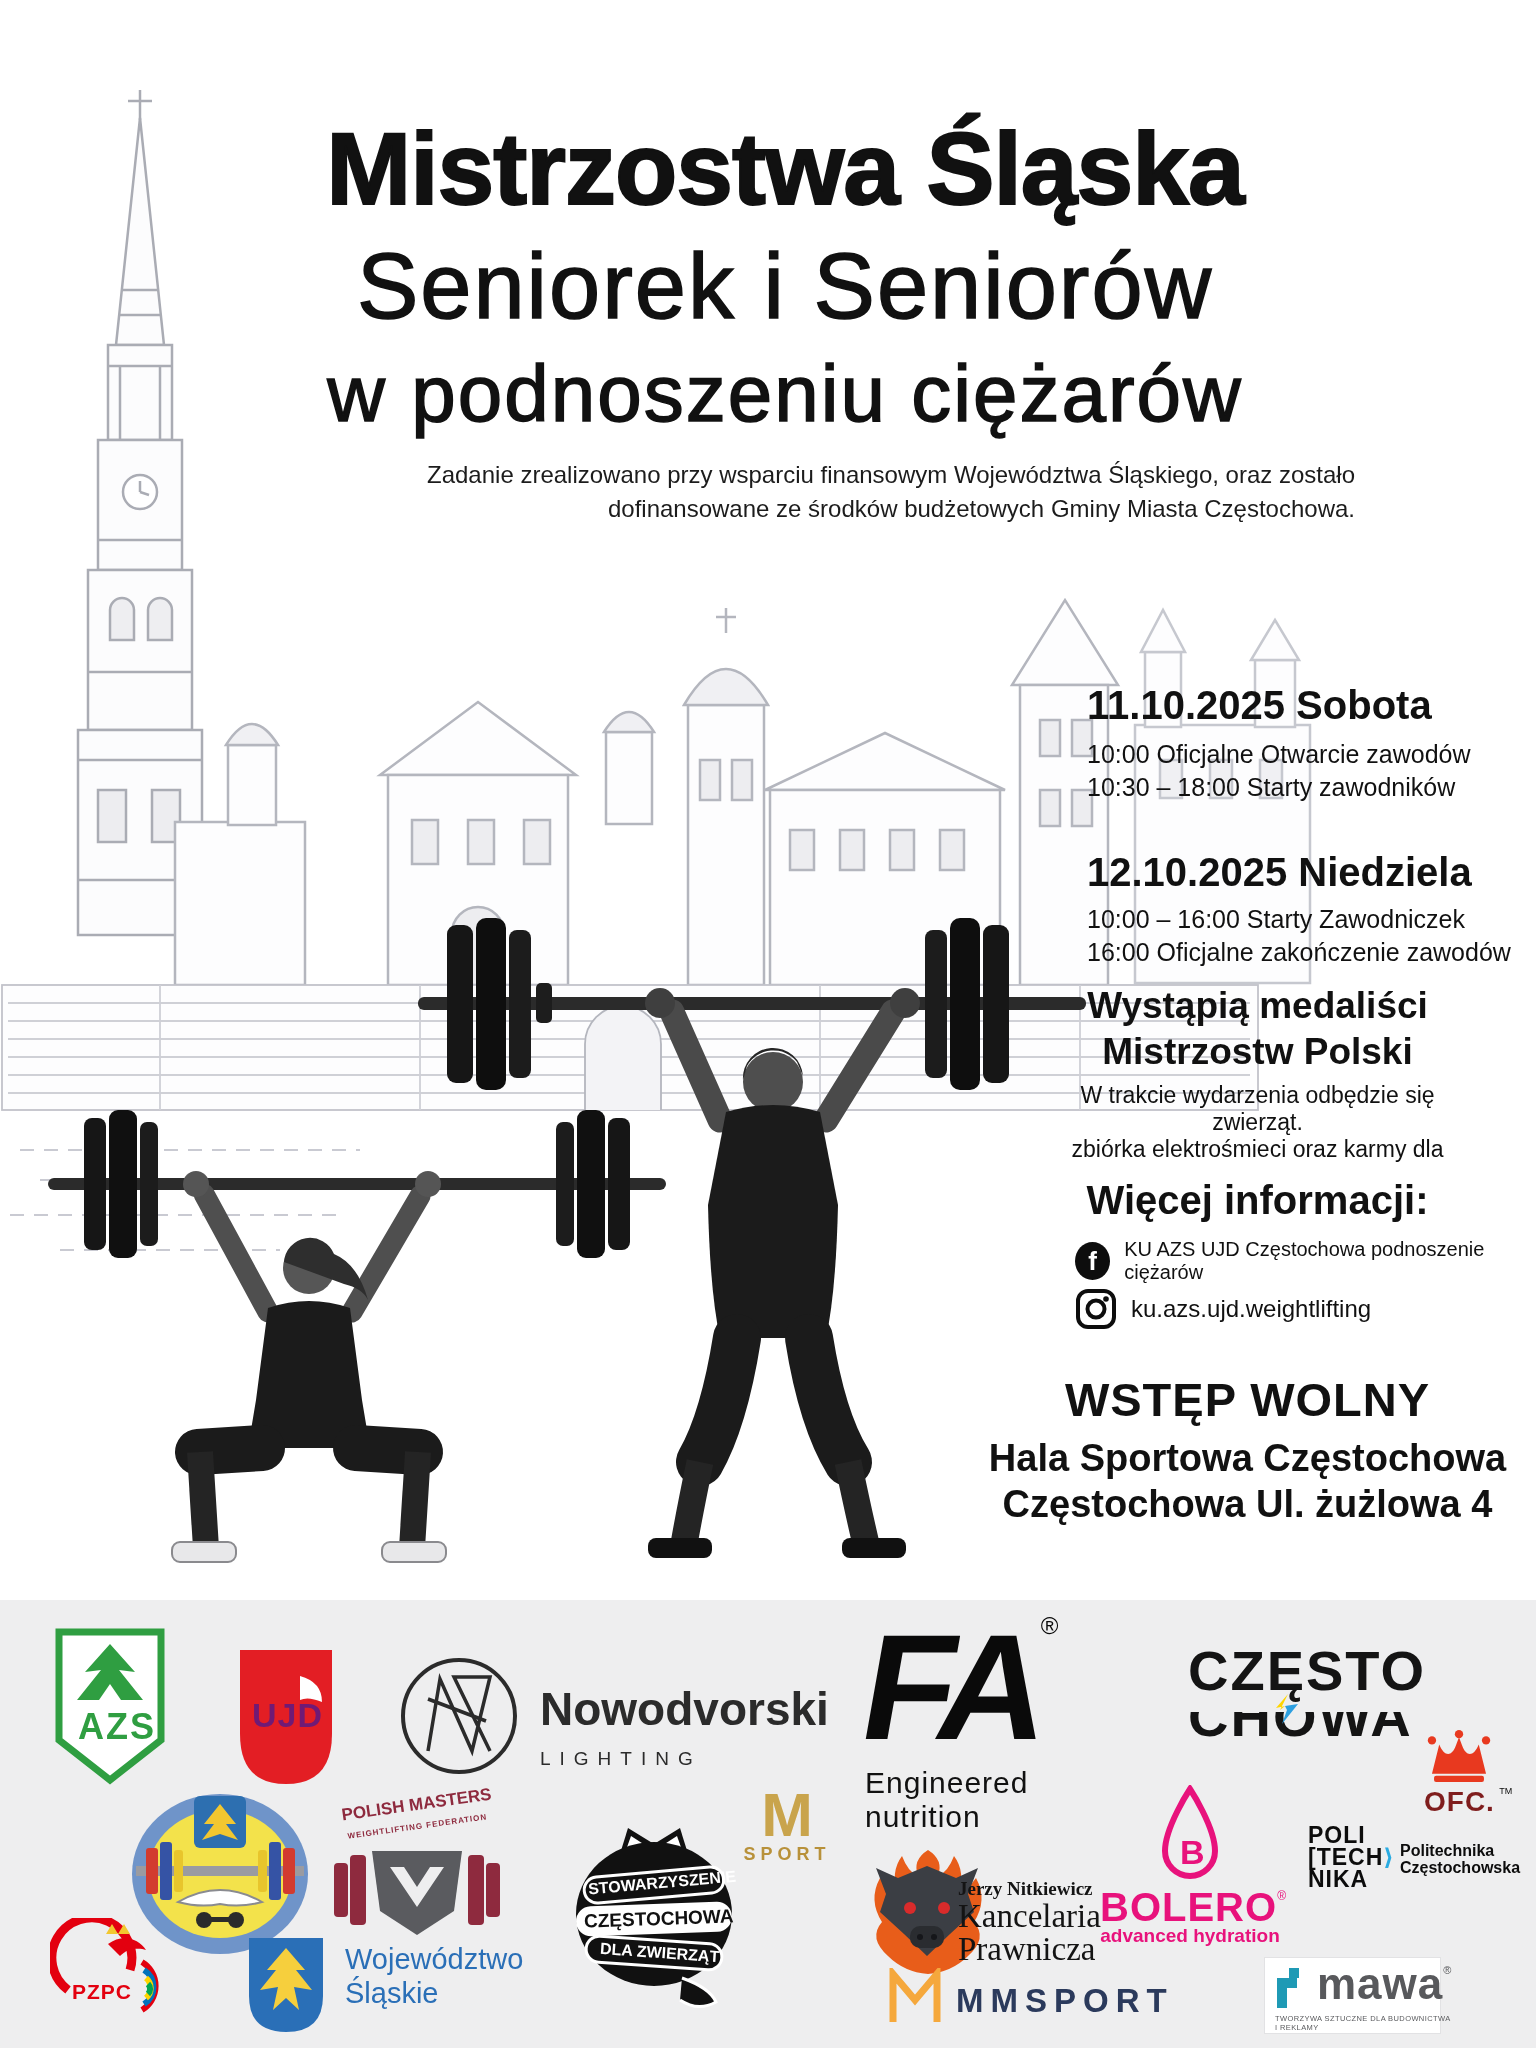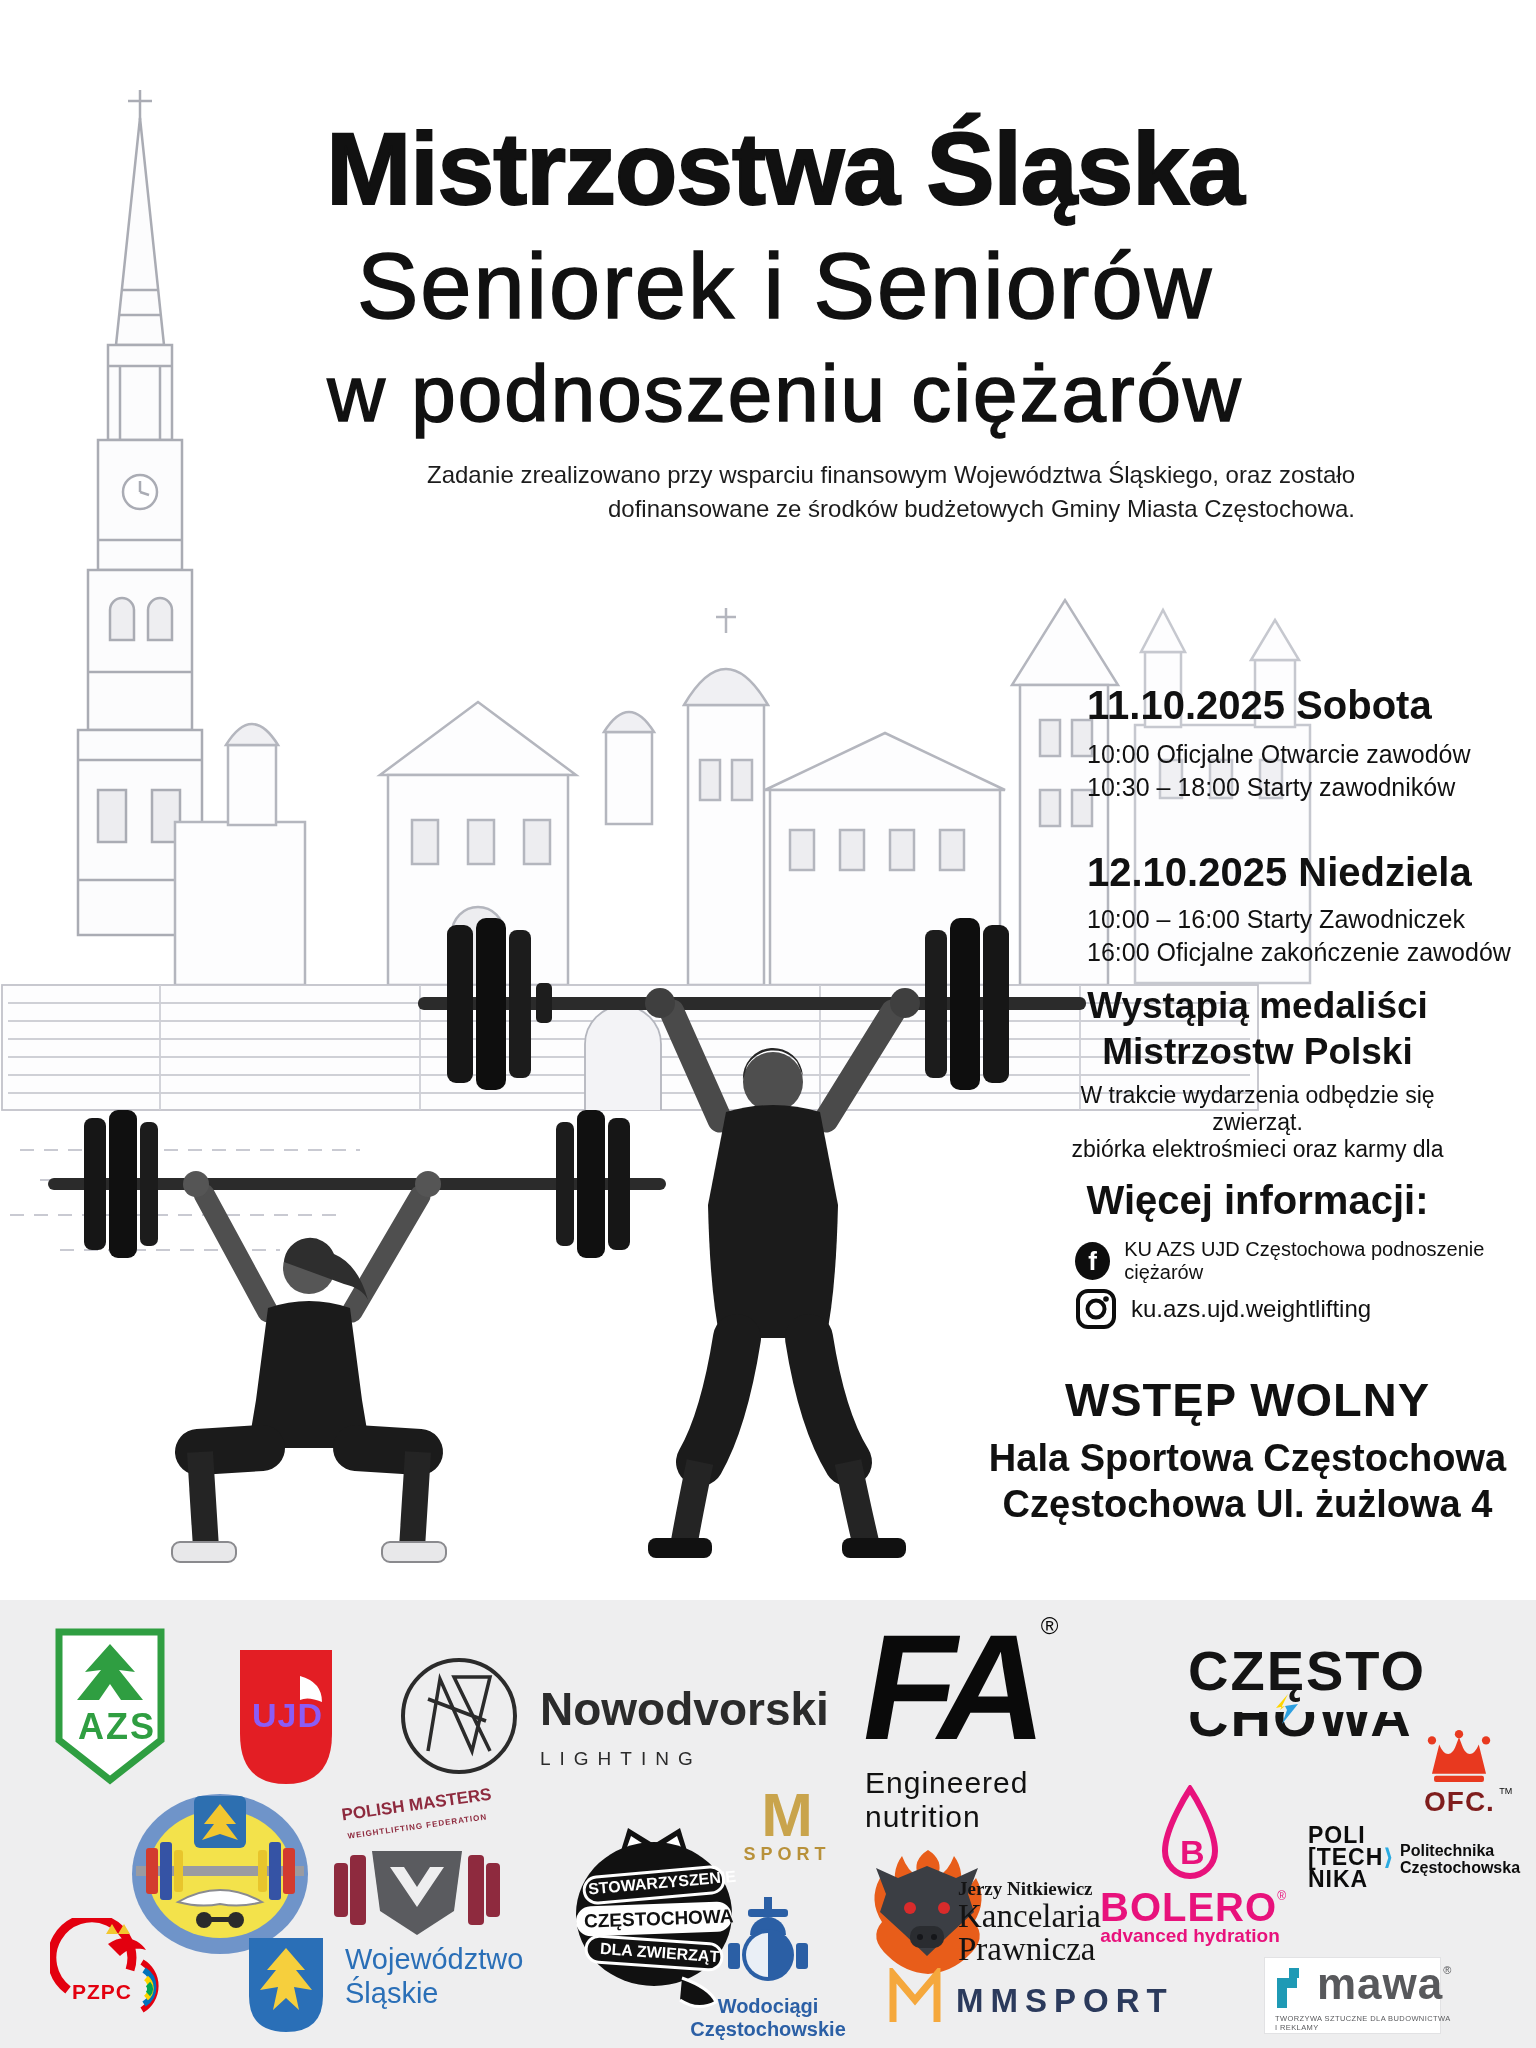--- a/index.html
+++ b/index.html
@@ -26,21 +26,21 @@
   .ig-text{font-size:24px;}
   .wstep{font-size:47px;font-weight:700;letter-spacing:1px;}
   .venue{font-size:38px;font-weight:700;}
   
   .footer{position:absolute;left:0;top:1600px;width:1536px;height:448px;background:#eeeeef;z-index:4;}
   .logo{position:absolute;}
   .lbl{position:absolute;white-space:nowrap;}
   
   .azs-label{color:#2f9e41;font-weight:700;font-size:36px;letter-spacing:2px;}
   
-  .ujd-label{color:#8b5cf6;font-weight:700;font-size:34px;letter-spacing:1px;}
+  .ujd-label{color:#701a75;font-weight:700;font-size:34px;letter-spacing:1px;}
   
   .now-name{font-size:46px;font-weight:700;color:#2b2b2b;letter-spacing:0px;}
   .now-sub{font-size:19px;color:#2b2b2b;letter-spacing:9px;margin-top:12px;}
   
   .fa-mark{font-size:150px;font-weight:700;line-height:150px;letter-spacing:-8px;transform:skewX(-10deg);display:inline-block;color:#0a0a0a;}
   .fa-reg{font-size:24px;vertical-align:top;color:#0a0a0a;}
   .fa-sub{font-size:30px;color:#111;margin-top:4px;letter-spacing:1px;}
   
   .cz-line{font-size:56px;font-weight:700;letter-spacing:2px;color:#141414;line-height:50px;}
   .cz-cut{clip-path:polygon(0 40%,100% 40%,100% 100%,0 100%);margin-top:-4px;}
@@ -456,35 +456,20 @@
       <svg width="78" height="98" viewBox="0 0 78 98">
         <path d="M2,2 H76 V60 Q76,96 39,96 Q2,96 2,60 Z" fill="#2a6fb7"></path>
         <polygon points="39,12 20,34 29,34 13,54 31,51 26,74 39,62 52,74 47,51 65,54 49,34 58,34" fill="#f6cf3d"></polygon>
       </svg>
     </div>
     <div class="logo woj-text" style="left:345px;top:342px;">
       <div>Województwo</div>
       <div>Śląskie</div>
     </div>
 
-    <div class="logo" style="left:690px;top:295px;width:156px;text-align:center;">
-      <svg width="84" height="96" viewBox="0 0 84 96">
-        <rect x="38" y="2" width="8" height="12" fill="#2b5fa5"></rect>
-        <rect x="22" y="14" width="40" height="8" rx="3" fill="#2b5fa5"></rect>
-        <path d="M24,40 a18,18 0 0 1 36,0 Z" fill="#2b5fa5"></path>
-        <circle cx="42" cy="60" r="26" fill="#2b5fa5"></circle>
-        <path d="M42,38 a22,22 0 0 0 0,44 Z" fill="#ffffff" opacity="0.9"></path>
-        <rect x="2" y="48" width="12" height="26" rx="3" fill="#2b5fa5"></rect>
-        <rect x="70" y="48" width="12" height="26" rx="3" fill="#2b5fa5"></rect>
-      </svg>
-      <div class="wod-text">
-        <div>Wodociągi</div>
-        <div>Częstochowskie</div>
-      </div>
-    </div>
 
     <div class="logo" style="left:886px;top:368px;">
       <svg width="58" height="58" viewBox="0 0 54 58">
         <polyline points="5,54 5,6 27,32 49,6 49,54" fill="none" stroke="#f5a83c" stroke-width="7" stroke-linejoin="miter"></polyline>
       </svg>
       <span class="lbl mm-label" style="left:70px;top:14px;">MMSPORT</span>
     </div>
 
     <div class="mawa-box" style="left:1265px;top:358px;width:175px;height:75px;">
       <svg class="abs" style="left:10px;top:10px;" width="36" height="40" viewBox="0 0 36 40">

